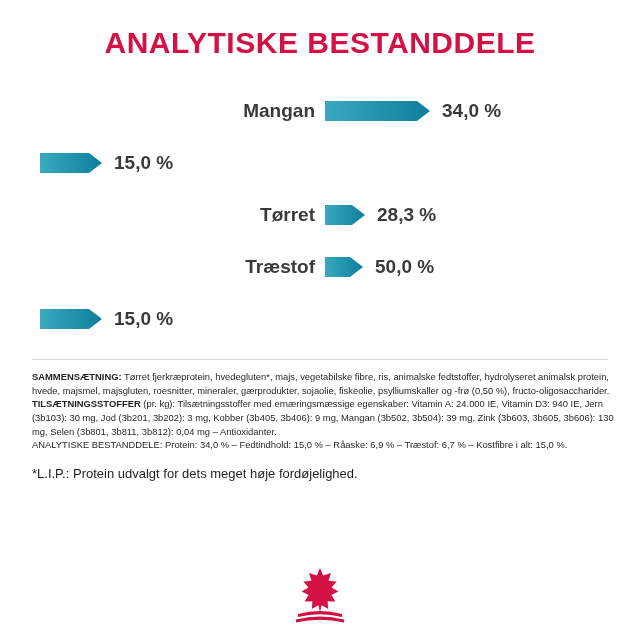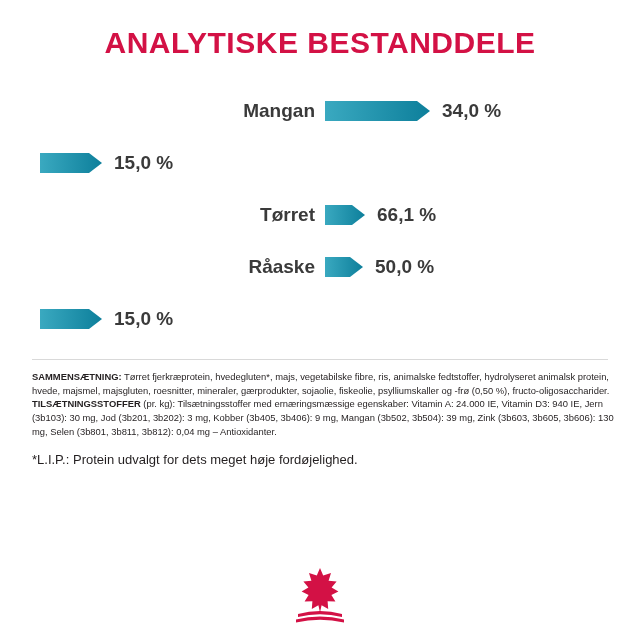--- a/index.html
+++ b/index.html
@@ -149,25 +149,25 @@
         <svg class="arrow" width="40" height="20" viewBox="0 0 40 20">
           <defs>
             <linearGradient id="g2" x1="0" y1="0" x2="1" y2="0">
               <stop offset="0%" stop-color="#3aa9c0"></stop>
               <stop offset="100%" stop-color="#0d7f9b"></stop>
             </linearGradient>
           </defs>
           <polygon points="0,0 27,0 40,10 27,20 0,20" fill="url(#g2)"></polygon>
         </svg>
       </div>
-      <div class="value">66,1 %</div>
-    </div>
-
-    <div class="row">
-      <div class="label">Råaske</div>
+      <div class="value">28,3 %</div>
+    </div>
+
+    <div class="row">
+      <div class="label">Træstof</div>
       <div class="arrow-wrap">
         <svg class="arrow" width="38" height="20" viewBox="0 0 38 20">
           <defs>
             <linearGradient id="g3" x1="0" y1="0" x2="1" y2="0">
               <stop offset="0%" stop-color="#3aa9c0"></stop>
               <stop offset="100%" stop-color="#0d7f9b"></stop>
             </linearGradient>
           </defs>
           <polygon points="0,0 25,0 38,10 25,20 0,20" fill="url(#g3)"></polygon>
         </svg>
@@ -190,20 +190,21 @@
       <div class="value">15,0 %</div>
     </div>
 
   </div>
 
   <div class="divider"></div>
 
   <div class="composition">
     <p class="blk"><b>SAMMENSÆTNING:</b><span> Tørret fjerkræprotein, hvedegluten*, majs, vegetabilske fibre, ris, animalske fedtstoffer, hydrolyseret animalsk protein, hvede, majsmel, majsgluten, roesnitter, mineraler, gærprodukter, sojaolie, fiskeolie, psylliumskaller og -frø (0,50 %), fructo-oligosaccharider.</span></p>
     <p class="blk"><b>TILSÆTNINGSSTOFFER</b><span> (pr. kg): Tilsætningsstoffer med ernæringsmæssige egenskaber: Vitamin A: 24.000 IE, Vitamin D3: 940 IE, Jern (3b103): 30 mg, Jod (3b201, 3b202): 3 mg, Kobber (3b405, 3b406): 9 mg, Mangan (3b502, 3b504): 39 mg, Zink (3b603, 3b605, 3b606): 130 mg, Selen (3b801, 3b811, 3b812): 0,04 mg – Antioxidanter.</span></p>
+    <p class="blk">ANALYTISKE BESTANDDELE: Protein: 34,0 % – Fedtindhold: 15,0 % – Råaske: 6,9 % – Træstof: 6,7 % – Kostfibre i alt: 15,0 %.</p>
   </div>
 
   <div class="lip">*L.I.P.: Protein udvalgt for dets meget høje fordøjelighed.</div>
 
   <div class="logo">
     <svg width="64" height="58" viewBox="0 0 64 58">
       <g fill="#d31145">
         <path d="M32 2 L35.2 9.5 L43 7 L40.6 14.8 L48.6 15.6 L43.6 21.6 L50.4 25.6 L43.4 29 L47.4 35.6 L39.6 35.2 L40.2 43 L33.6 39.2 L32 46.4 L30.4 39.2 L23.8 43 L24.4 35.2 L16.6 35.6 L20.6 29 L13.6 25.6 L20.4 21.6 L15.4 15.6 L23.4 14.8 L21 7 L28.8 9.5 Z"></path>
         <path d="M10 48 Q32 42 54 48 L54 51 Q32 45.5 10 51 Z"></path>
         <path d="M8 53.5 Q32 47.5 56 53.5 L56 56.5 Q32 50.8 8 56.5 Z"></path>

